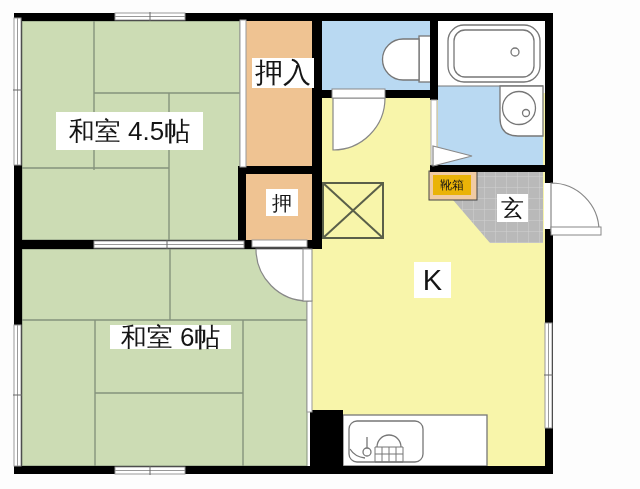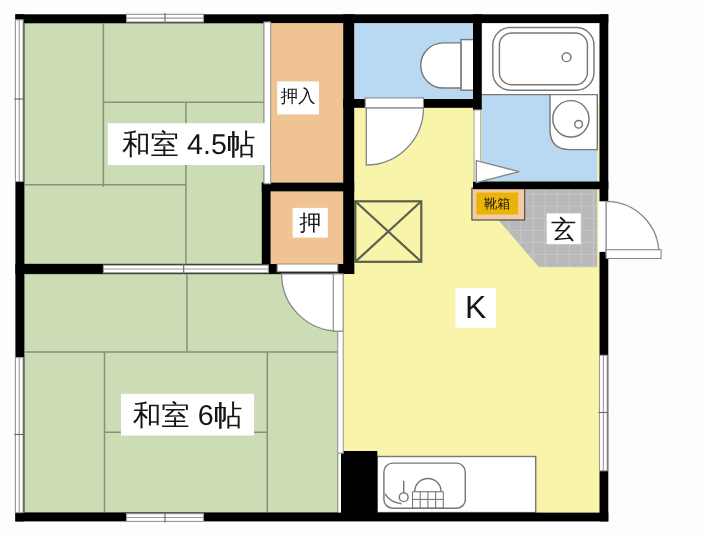--- a/index.html
+++ b/index.html
@@ -6,23 +6,23 @@
   .canvas{
     position:relative;width:640px;height:489px;background:#fdfdfd;overflow:hidden;
     font-family:"Liberation Sans", sans-serif;
   }
   .canvas svg{position:absolute;left:0;top:0;}
   .room-label{
     position:absolute;background:#ffffff;color:#151515;
     display:flex;align-items:center;justify-content:center;
     white-space:nowrap;line-height:1;
   }
-  .lbl-washitsu45{left:56px;top:112px;width:147px;height:38px;font-size:26px;margin-left:42px;}
-  .lbl-washitsu6{left:110px;top:358px;width:121px;height:38px;font-size:26px;}
-  .lbl-oshiire{left:252px;top:74px;width:38px;height:30px;font-size:16px;}
+  .lbl-washitsu45{left:56px;top:112px;width:147px;height:38px;font-size:26px;}
+  .lbl-washitsu6{left:110px;top:325px;width:121px;height:24px;font-size:26px;}
+  .lbl-oshiire{left:252px;top:58px;width:62px;height:30px;font-size:28px;}
   .lbl-oshi{left:266px;top:189px;width:32px;height:27px;font-size:20px;}
   .lbl-k{left:414px;top:262px;width:37px;height:36px;font-size:29px;}
   .lbl-genkan{left:497px;top:194px;width:31px;height:28px;font-size:23px;}
   .lbl-shoebox{left:433px;top:175px;width:38px;height:20px;font-size:12px;background:#eab308;}
 </style>
 </head>
 <body>
 
 <div class="canvas">
 

